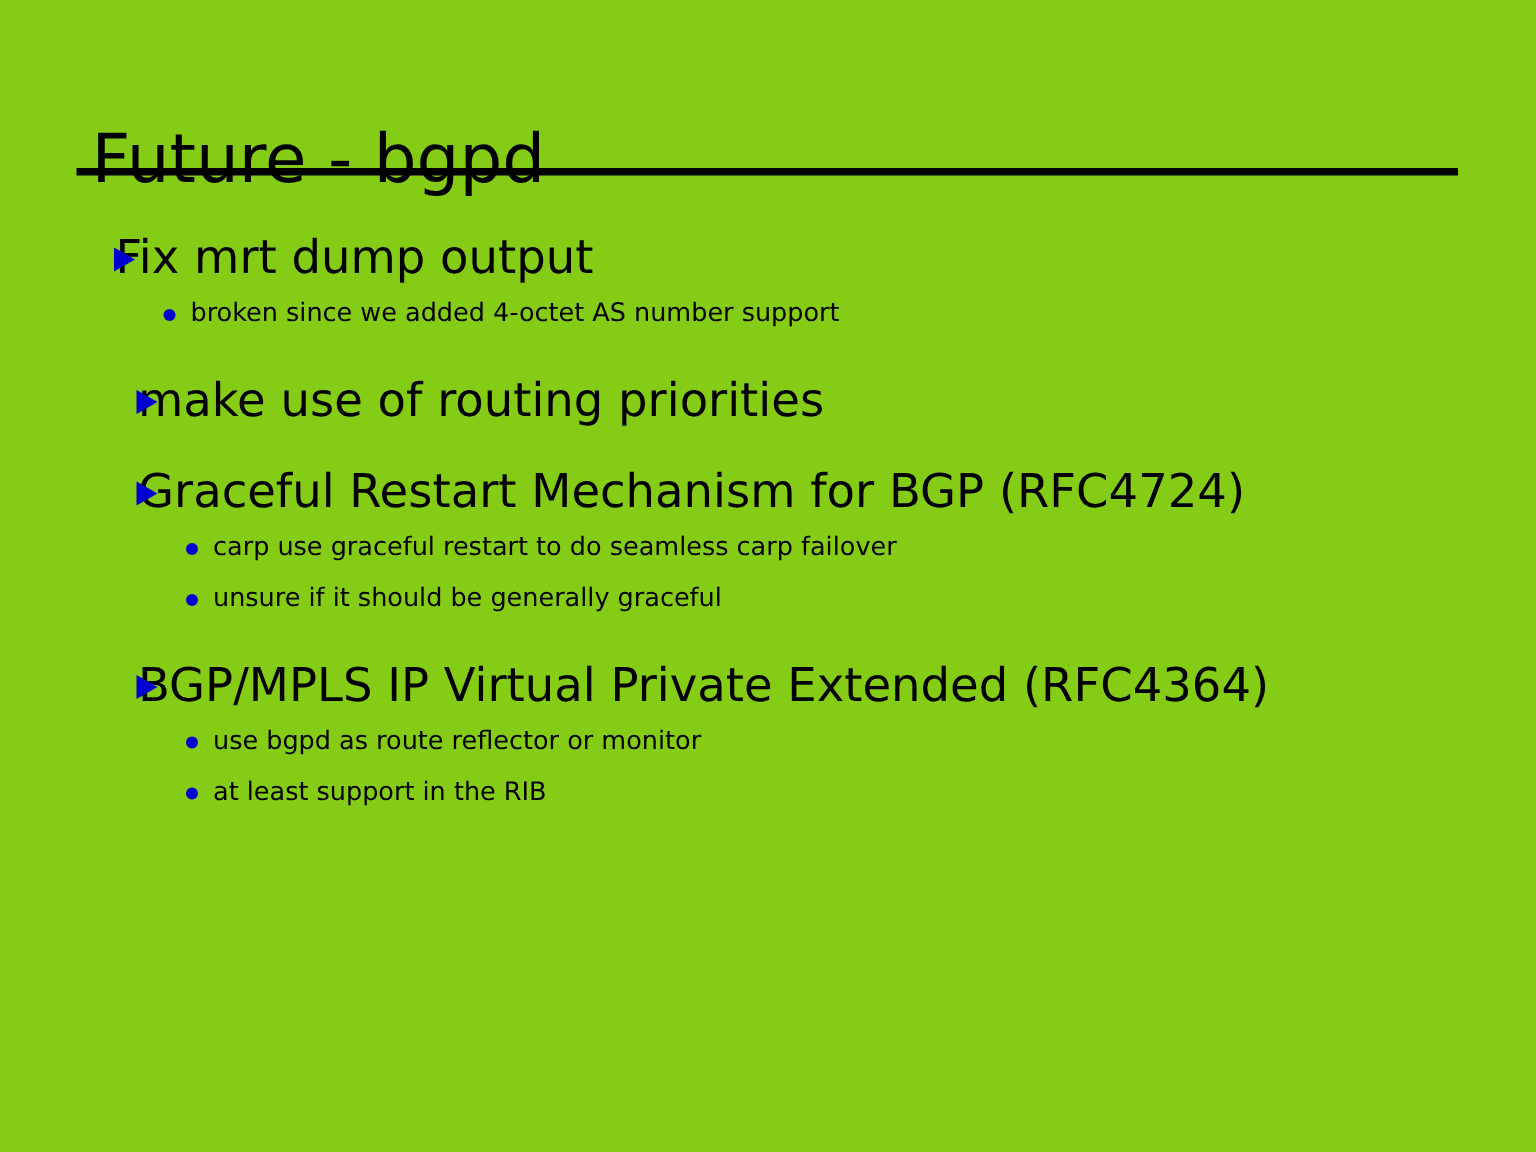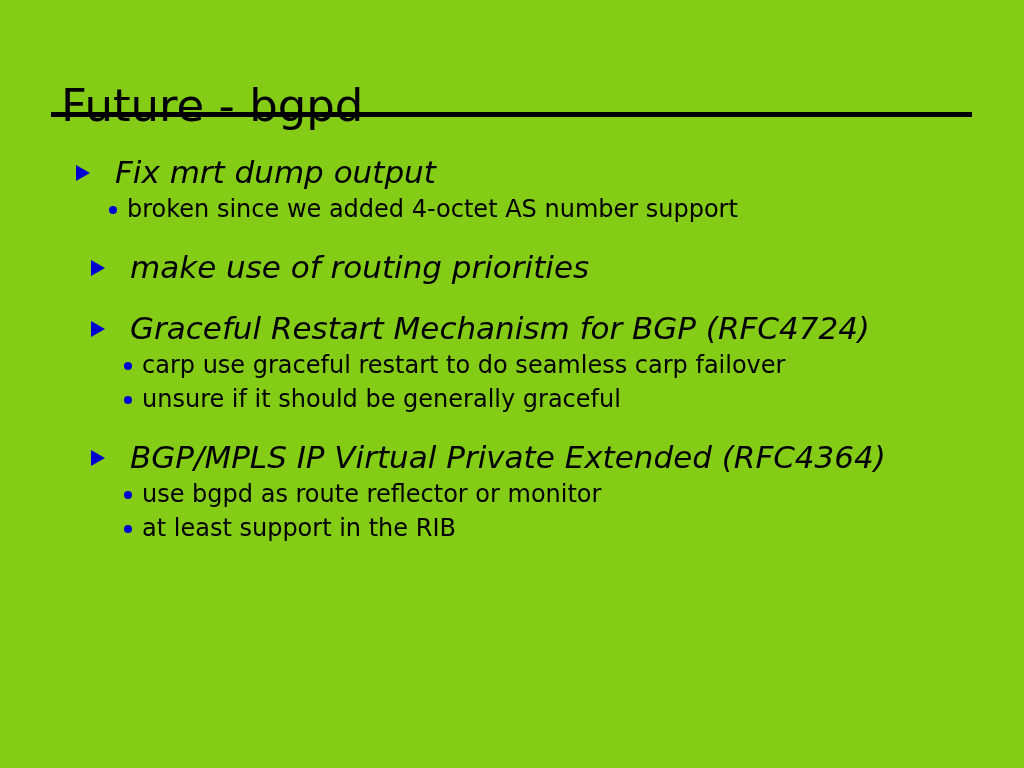--- a/index.html
+++ b/index.html
@@ -53,45 +53,44 @@
   }
 
   .group {
     position: relative;
   }
 
   
   .l1 {
     position: relative;
     display: block;
-    padding-left: 115px;
+    padding-left: 77px;
     font-size: 31px;
     line-height: 40px;
     color: #000000;
     white-space: nowrap;
-    font-style: italic;
   }
 
   .l1 .marker {
     position: absolute;
     left: 76px;
     top: 13px;
     width: 0;
     height: 0;
     border-top: 8px solid transparent;
     border-bottom: 8px solid transparent;
     border-left: 14px solid #0000d0;
   }
 
   
   .l2 {
     position: relative;
     display: block;
     padding-left: 127px;
-    font-size: 24px;
+    font-size: 17px;
     line-height: 34px;
     color: #000000;
     white-space: nowrap;
   }
 
   .l2 .marker {
     position: absolute;
     left: 109px;
     top: 14px;
     width: 8px;

